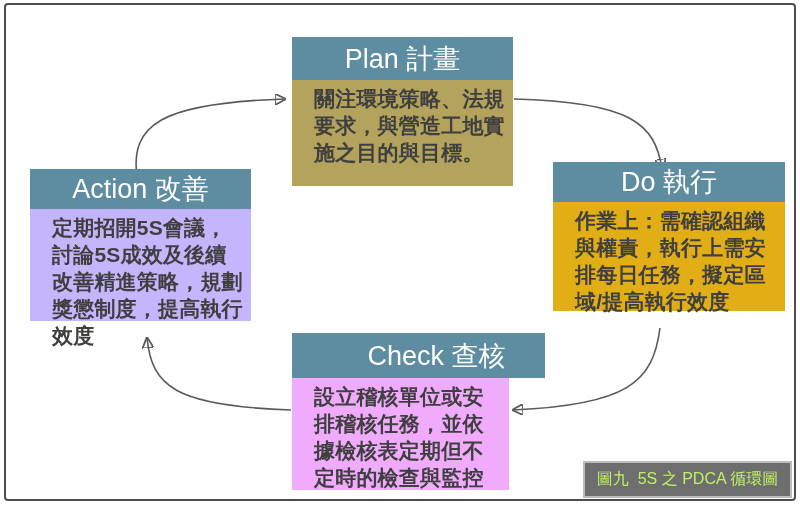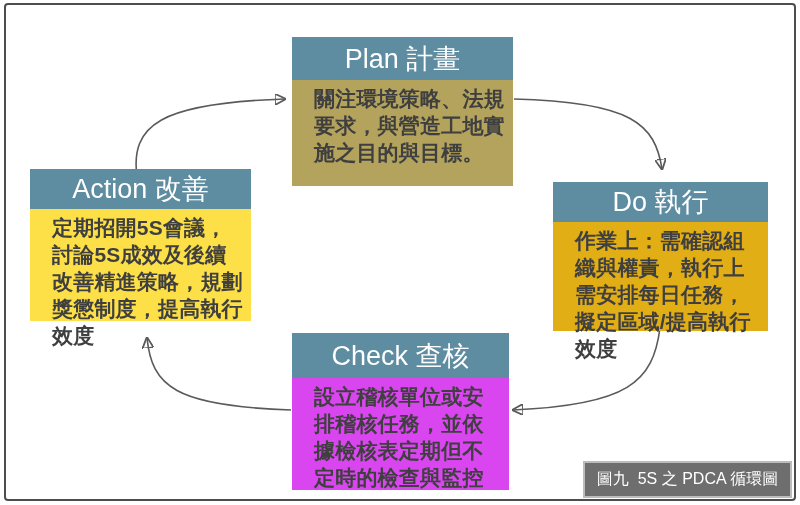--- a/index.html
+++ b/index.html
@@ -48,39 +48,39 @@
     font-size:21px;
     font-weight:700;
     line-height:1.28;
     letter-spacing:0.2px;
   }
   
   .node.plan{left:292px;top:25px;width:221px;height:149px;margin-top:12px;}
   .plan .node-header{height:43px;}
   .plan .node-body{height:106px;}
   
-  .node.do{left:553px;top:182px;width:215px;height:149px;}
+  .node.do{left:553px;top:162px;width:232px;height:149px;}
   .do .node-header{height:40px;}
   .do .node-body{height:109px;}
   
   .node.check{left:292px;top:333px;width:217px;height:157px;}
   .check .node-header{height:45px;}
   .check .node-body{height:112px;}
   
   .node.action{left:30px;top:169px;width:221px;height:152px;}
   .action .node-header{height:40px;}
   .action .node-body{height:112px;}
   
   .caption{
     position:absolute;
     left:583px;top:461px;
     width:209px;height:37px;
     box-sizing:border-box;
     border:2px solid #bcbcbc;
-    color:#ffffff;
+    color:#bef264;
     font-size:16px;
     display:flex;
     align-items:center;
     justify-content:center;
     white-space:pre;
   }
 </style>
 </head>
 <body>
 
@@ -104,24 +104,24 @@
     <div class="node-header" style="background-color: rgb(94, 140, 160);">Plan 計畫</div>
     <div class="node-body" style="background-color: rgb(179, 163, 92);">關注環境策略、法規要求，與營造工地實施之目的與目標。</div>
   </div>
 
   <div class="node do">
     <div class="node-header" style="background-color: rgb(94, 140, 160);">Do 執行</div>
     <div class="node-body" style="background-color: rgb(226, 174, 22);">作業上：需確認組織與權責，執行上需安排每日任務，擬定區域/提高執行效度</div>
   </div>
 
   <div class="node check">
-    <div class="node-header" style="background-color: rgb(94, 140, 160);">Check 查核</div>
-    <div class="node-body" style="background-color: #d946ef;">設立稽核單位或安排稽核任務，並依據檢核表定期但不定時的檢查與監控</div>
+    <div class="node-header" style="background-color: rgb(94, 140, 160); padding-left: 36px;">Check 查核</div>
+    <div class="node-body" style="background-color: #f0abfc;">設立稽核單位或安排稽核任務，並依據檢核表定期但不定時的檢查與監控</div>
   </div>
 
   <div class="node action">
     <div class="node-header" style="background-color: rgb(94, 140, 160);">Action 改善</div>
-    <div class="node-body" style="background-color: #fde047;">定期招開5S會議，討論5S成效及後續改善精進策略，規劃獎懲制度，提高執行效度</div>
+    <div class="node-body" style="background-color: #c4b5fd;">定期招開5S會議，討論5S成效及後續改善精進策略，規劃獎懲制度，提高執行效度</div>
   </div>
 
   <div class="caption" style="background-color: rgb(110, 110, 110);">圖九  5S 之 PDCA 循環圖</div>
 
 </div>
 
 </body></html>

